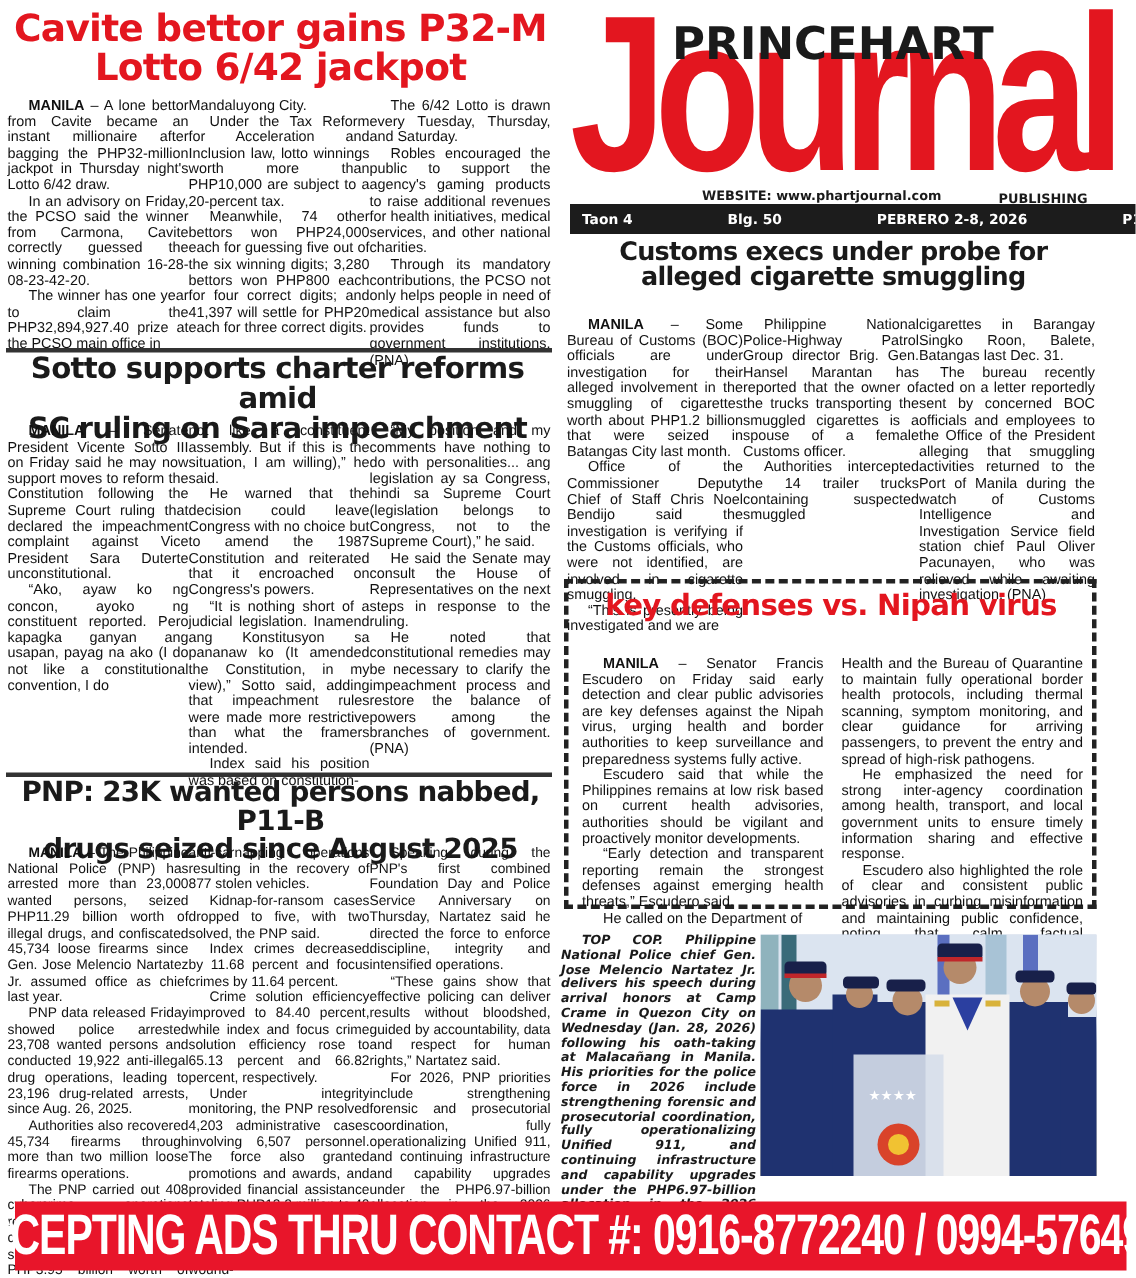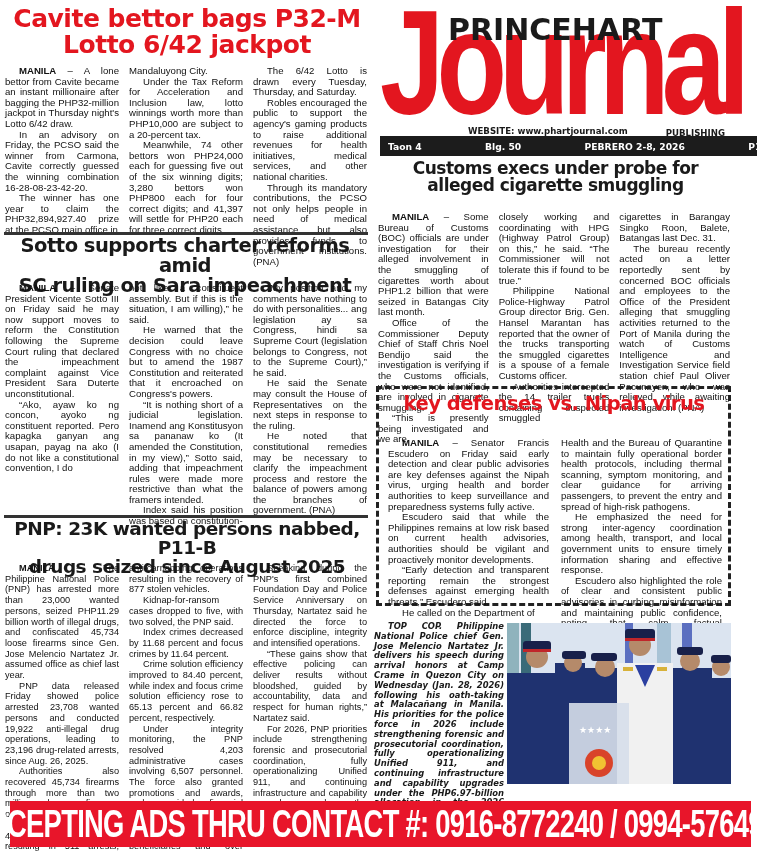--- a/index.html
+++ b/index.html
@@ -4,21 +4,21 @@
 <style>
   * { box-sizing: border-box; margin: 0; padding: 0; }
   html, body { width: 757px; height: 852px; background: #ffffff; overflow: hidden; }
   body { position: relative; font-family: "Liberation Sans", sans-serif; color: #111; }
 
   .abs { position: absolute; }
   .hl { font-family: "DejaVu Sans", sans-serif; font-weight: bold; text-align: center; line-height: 1.02; letter-spacing: -0.5px; }
   .hl-red { color: #e3161f; }
   .hl-black { color: #1a1a1a; }
 
-  .cols { position: absolute; display: flex; gap: 10px; }
+  .cols { position: absolute; display: flex; }
   .col { flex: 1; font-size: 9.6px; line-height: 10.6px; text-align: justify; hyphens: manual; }
   .col p { text-indent: 14px; }
   .dateline { font-weight: bold; }
 
   .rule { position: absolute; height: 3px; background: #333; }
 
   
   .mast { position: absolute; left: 380px; top: 8px; width: 353px; height: 128px; }
   .mast-journal { position: absolute; left: 0; top: -6px; width: 353px; height: 122px;
     font-family: "Liberation Sans", sans-serif; font-weight: bold; color: #e3161f;
@@ -44,21 +44,21 @@
 
   .ads { position: absolute; left: 10px; top: 801px; width: 741px; height: 46px; background: #e8152a;
     display: flex; align-items: center; justify-content: center; }
   .ads-text { color: #ffffff; font-family: "Liberation Sans", sans-serif; font-weight: bold; font-size: 38px;
     letter-spacing: -1px; transform: scaleX(0.72); white-space: nowrap; }
 </style>
 </head>
 <body>
 
 <div class="abs hl hl-red" style="left:4px; top:6px; width:366px; font-size:25px;">
-  <div>Cavite bettor bags P32-M</div>
+  <div>Cavite bettor gains P32-M</div>
   <div>Lotto 6/42 jackpot</div>
 </div>
 <div class="cols" style="left:5px; top:66px; width:362px; height:162px;">
   <div class="col">
     <p><span class="dateline">MANILA</span> <span>– A lone bettor from Cavite became an instant millionaire after bagging the PHP32-million jackpot in Thursday night's Lotto 6/42 draw.</span></p>
     <p>In an advisory on Friday, the PCSO said the winner from Carmona, Cavite correctly guessed the winning combination 16-28-08-23-42-20.</p>
     <p>The winner has one year to claim the PHP32,894,927.40 prize at the PCSO main office in</p>
   </div>
   <div class="col">
     <p style="text-indent:0">Mandaluyong City.</p>
@@ -138,21 +138,20 @@
   <div>Customs execs under probe for</div>
   <div>alleged cigarette smuggling</div>
 </div>
 <div class="cols" style="left:378px; top:212px; width:352px; height:168px;">
   <div class="col">
     <p><span class="dateline">MANILA</span> <span>– Some Bureau of Customs (BOC) officials are under investigation for their alleged involvement in the smuggling of cigarettes worth about PHP1.2 billion that were seized in Batangas City last month.</span></p>
     <p>Office of the Commissioner Deputy Chief of Staff Chris Noel Bendijo said the investigation is verifying if the Customs officials, who were not identified, are involved in cigarette smuggling.</p>
     <p>“This is presently being investigated and we are</p>
   </div>
   <div class="col">
-    <p style="text-indent:0">closely working and coordinating with HPG (Highway Patrol Group) on this,” he said. “The Commissioner will not tolerate this if found to be true.”</p>
     <p>Philippine National Police-Highway Patrol Group director Brig. Gen. Hansel Marantan has reported that the owner of the trucks transporting the smuggled cigarettes is a spouse of a female Customs officer.</p>
     <p>Authorities intercepted the 14 trailer trucks containing suspected smuggled</p>
   </div>
   <div class="col">
     <p style="text-indent:0">cigarettes in Barangay Singko Roon, Balete, Batangas last Dec. 31.</p>
     <p>The bureau recently acted on a letter reportedly sent by concerned BOC officials and employees to the Office of the President alleging that smuggling activities returned to the Port of Manila during the watch of Customs Intelligence and Investigation Service field station chief Paul Oliver Pacunayen, who was relieved while awaiting investigation. (PNA)</p>
   </div>
 </div>
 
 <div class="dashed-box"></div>

